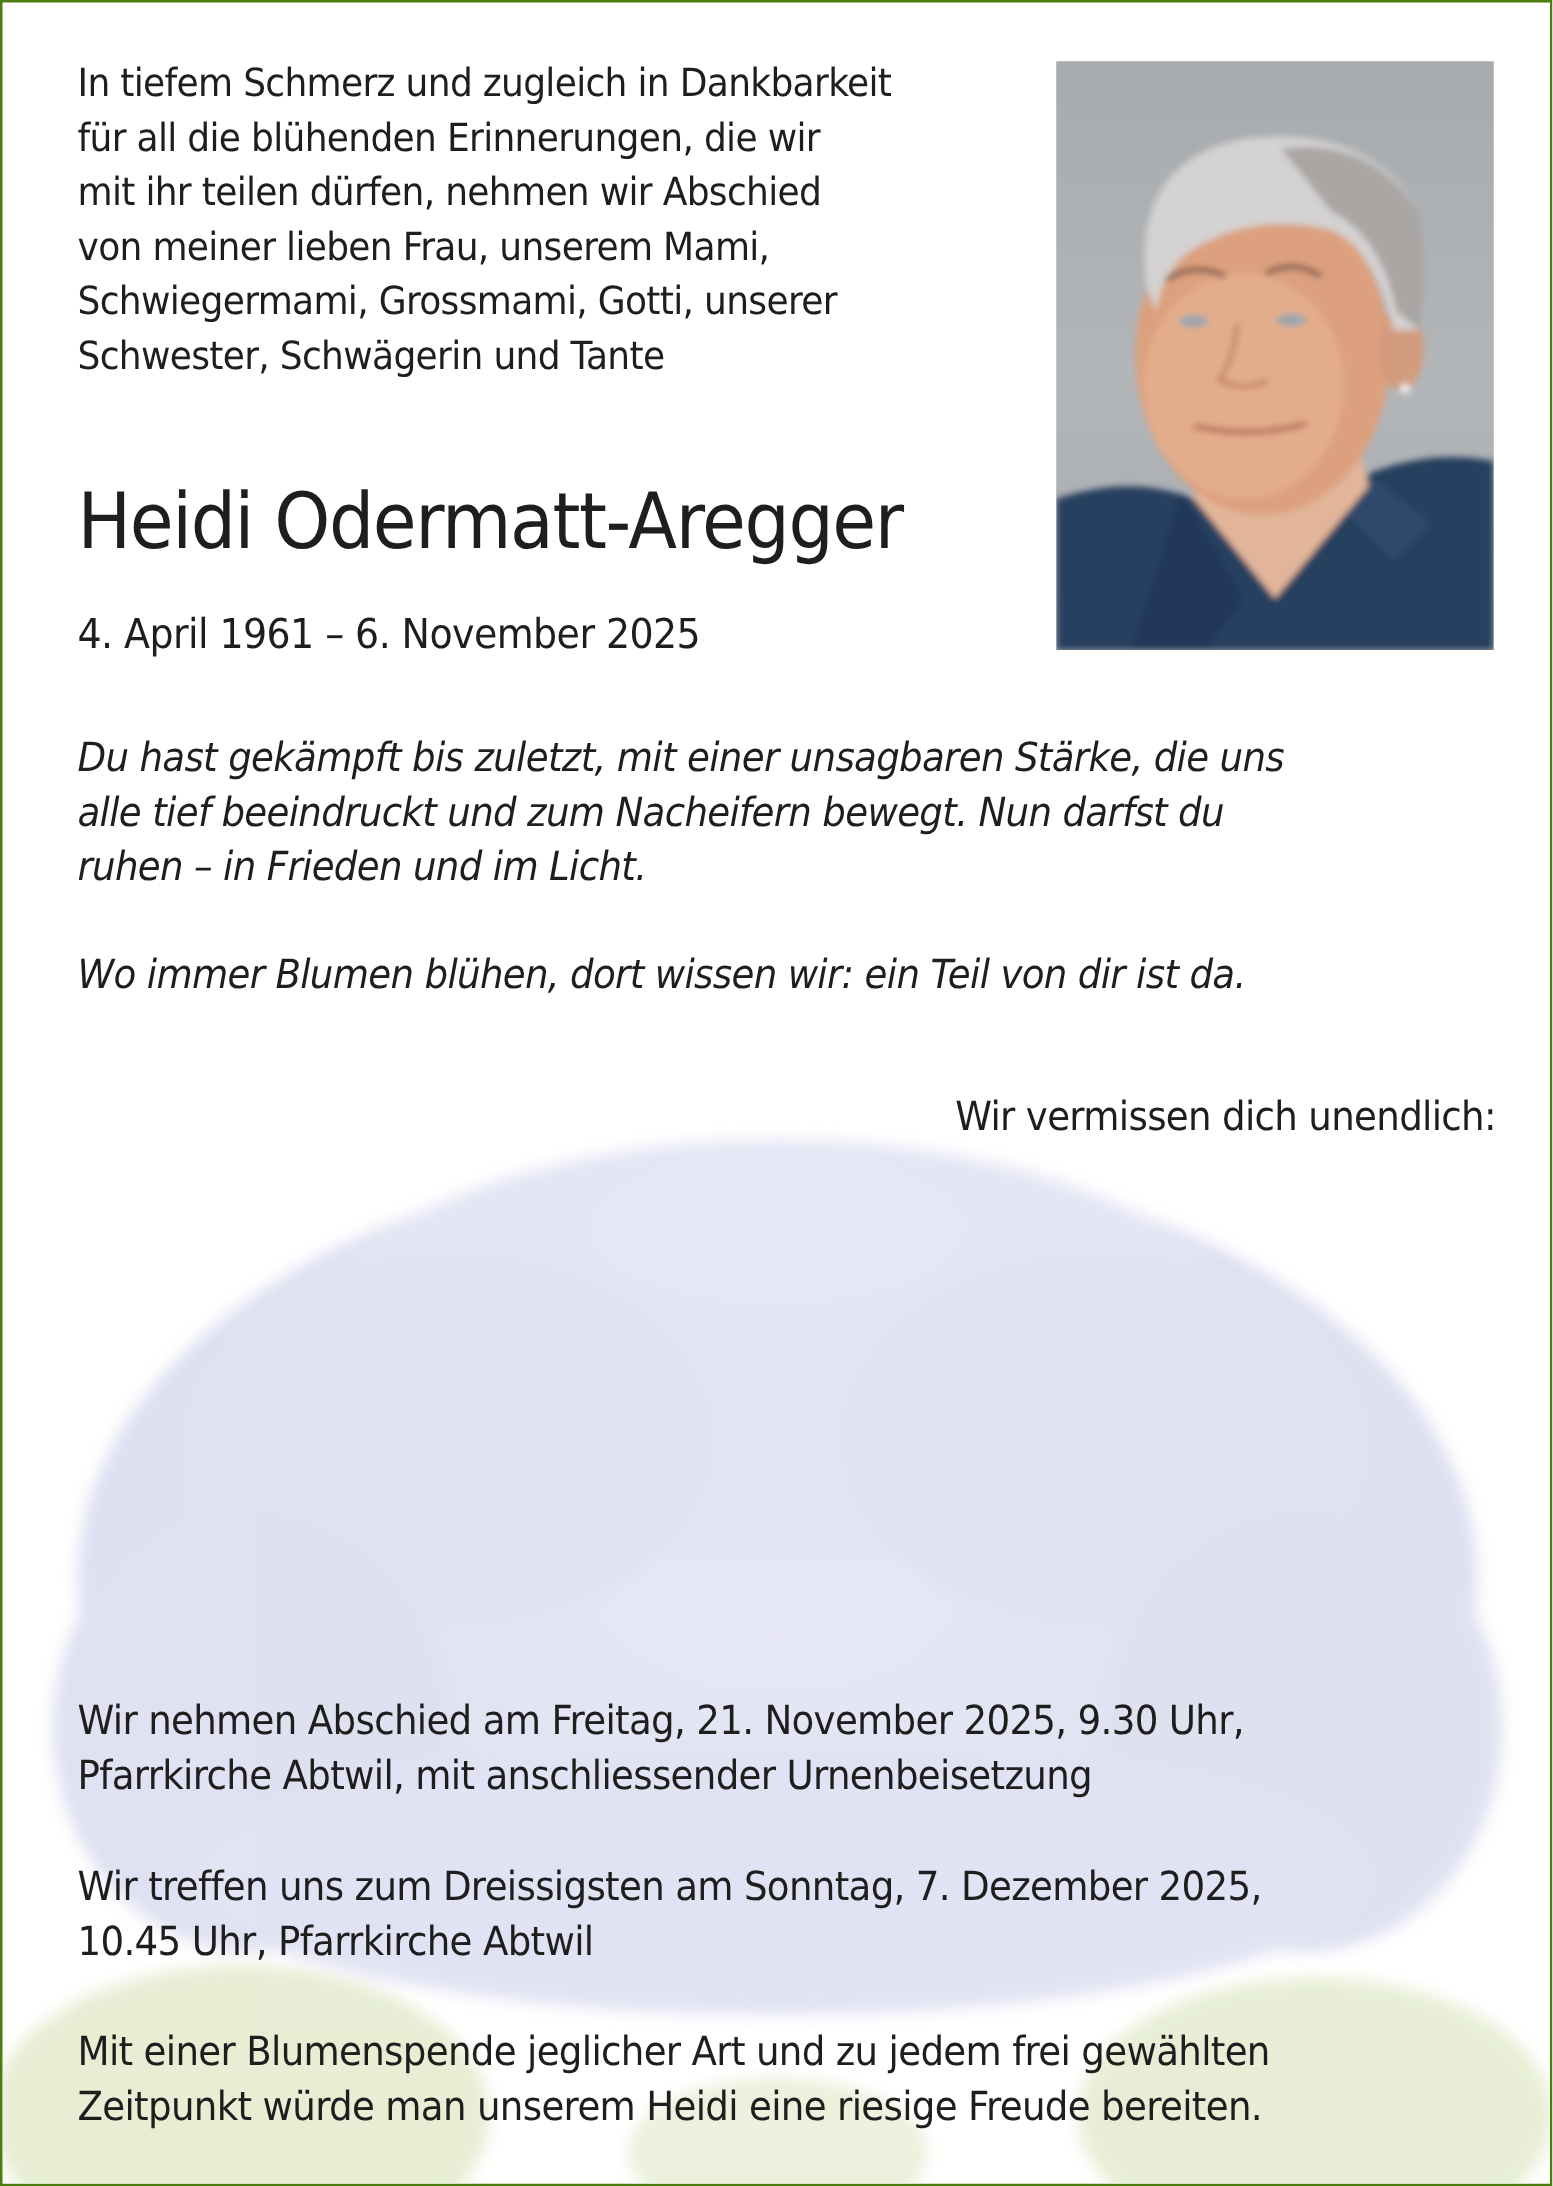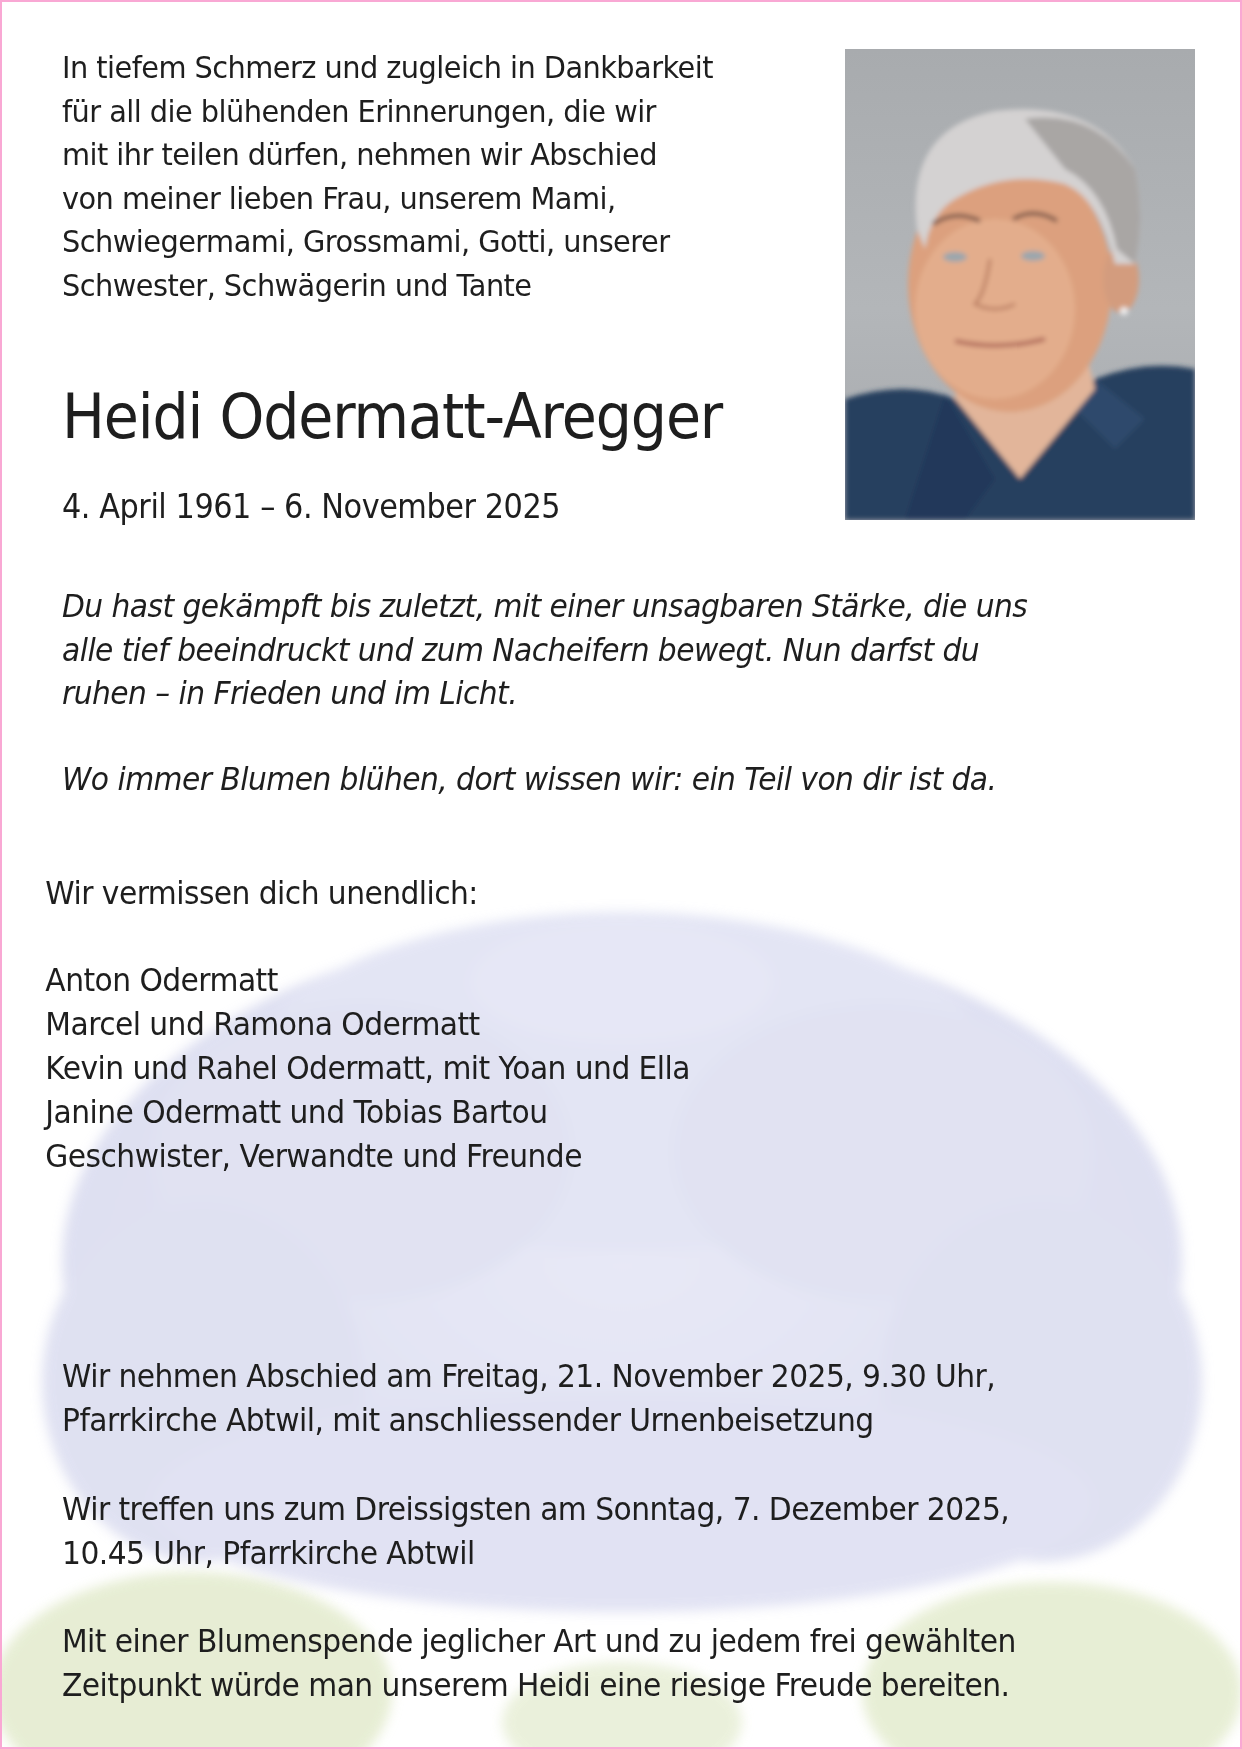--- a/index.html
+++ b/index.html
@@ -1,19 +1,19 @@
 <!DOCTYPE html>
 <html><head>
 <meta charset="utf-8">
 <style>
   html, body { margin: 0; padding: 0; background: #ffffff; }
   body { width: 1242px; height: 1749px; position: relative; overflow: hidden;
          font-family: "DejaVu Sans", "Liberation Sans", sans-serif; color: #1e1e1e; }
   .frame { position: absolute; left: 0; top: 0; width: 1238px; height: 1745px;
-           border: 2px solid #f9a8d4; background: #fff; overflow: hidden; }
+           border: 2px solid #4d7c0f; background: #fff; overflow: hidden; }
 
   
   .flower { position: absolute; left: 0; top: 0; width: 1238px; height: 1745px; z-index: 0; }
 
   .content { position: absolute; left: 0; top: 0; width: 1238px; height: 1745px; z-index: 1; }
 
   .intro { position: absolute; left: 60px; top: 44px; width: 760px;
            font-size: 31px; line-height: 43.5px; letter-spacing: -0.6px;
            transform: scaleX(0.93); transform-origin: left top; }
   .intro .line { display: block; white-space: nowrap; }
@@ -24,21 +24,21 @@
   .name { position: absolute; left: 60px; top: 375px; font-size: 62px; line-height: 80px;
           letter-spacing: -1.2px; white-space: nowrap; transform: scaleX(0.92); transform-origin: left top; }
   .dates { position: absolute; left: 60px; top: 483px; font-size: 33px; line-height: 44px;
            letter-spacing: -0.5px; white-space: nowrap; transform: scaleX(0.92); transform-origin: left top; }
 
   .quote { position: absolute; left: 60px; top: 583px; font-style: italic; font-size: 32px;
            line-height: 43.5px; letter-spacing: -0.6px; transform: scaleX(0.93); transform-origin: left top; }
   .quote .line { display: block; white-space: nowrap; }
   .quote2 { top: 756px; }
 
-  .center { position: absolute; left: 0; width: 1238px; text-align: left; font-size: 32px;
+  .center { position: absolute; left: 0; width: 1238px; text-align: right; font-size: 32px;
             line-height: 44px; letter-spacing: -0.6px; }
   .center .line { display: block; white-space: nowrap; transform: scaleX(0.93); }
   .miss { top: 869px; }
   .family { top: 956px; }
   .address { top: 1220px; }
 
   .para { position: absolute; left: 60px; font-size: 32px; line-height: 44px; letter-spacing: -0.6px;
           transform: scaleX(0.93); transform-origin: left top; }
   .para .line { display: block; white-space: nowrap; }
   .farewell { top: 1352px; }
@@ -136,27 +136,20 @@
       <span class="line">ruhen – in Frieden und im Licht.</span>
     </div>
     <div class="quote quote2">
       <span class="line">Wo immer Blumen blühen, dort wissen wir: ein Teil von dir ist da.</span>
     </div>
 
     <div class="center miss">
       <span class="line">Wir vermissen dich unendlich:</span>
     </div>
 
-    <div class="center family">
-      <span class="line">Anton Odermatt</span>
-      <span class="line">Marcel und Ramona Odermatt</span>
-      <span class="line">Kevin und Rahel Odermatt, mit Yoan und Ella</span>
-      <span class="line">Janine Odermatt und Tobias Bartou</span>
-      <span class="line">Geschwister, Verwandte und Freunde</span>
-    </div>
 
 
     <div class="para farewell">
       <span class="line">Wir nehmen Abschied am Freitag, 21. November 2025, 9.30 Uhr,</span>
       <span class="line">Pfarrkirche Abtwil, mit anschliessender Urnenbeisetzung</span>
     </div>
 
     <div class="para thirty">
       <span class="line">Wir treffen uns zum Dreissigsten am Sonntag, 7. Dezember 2025,</span>
       <span class="line">10.45 Uhr, Pfarrkirche Abtwil</span>

